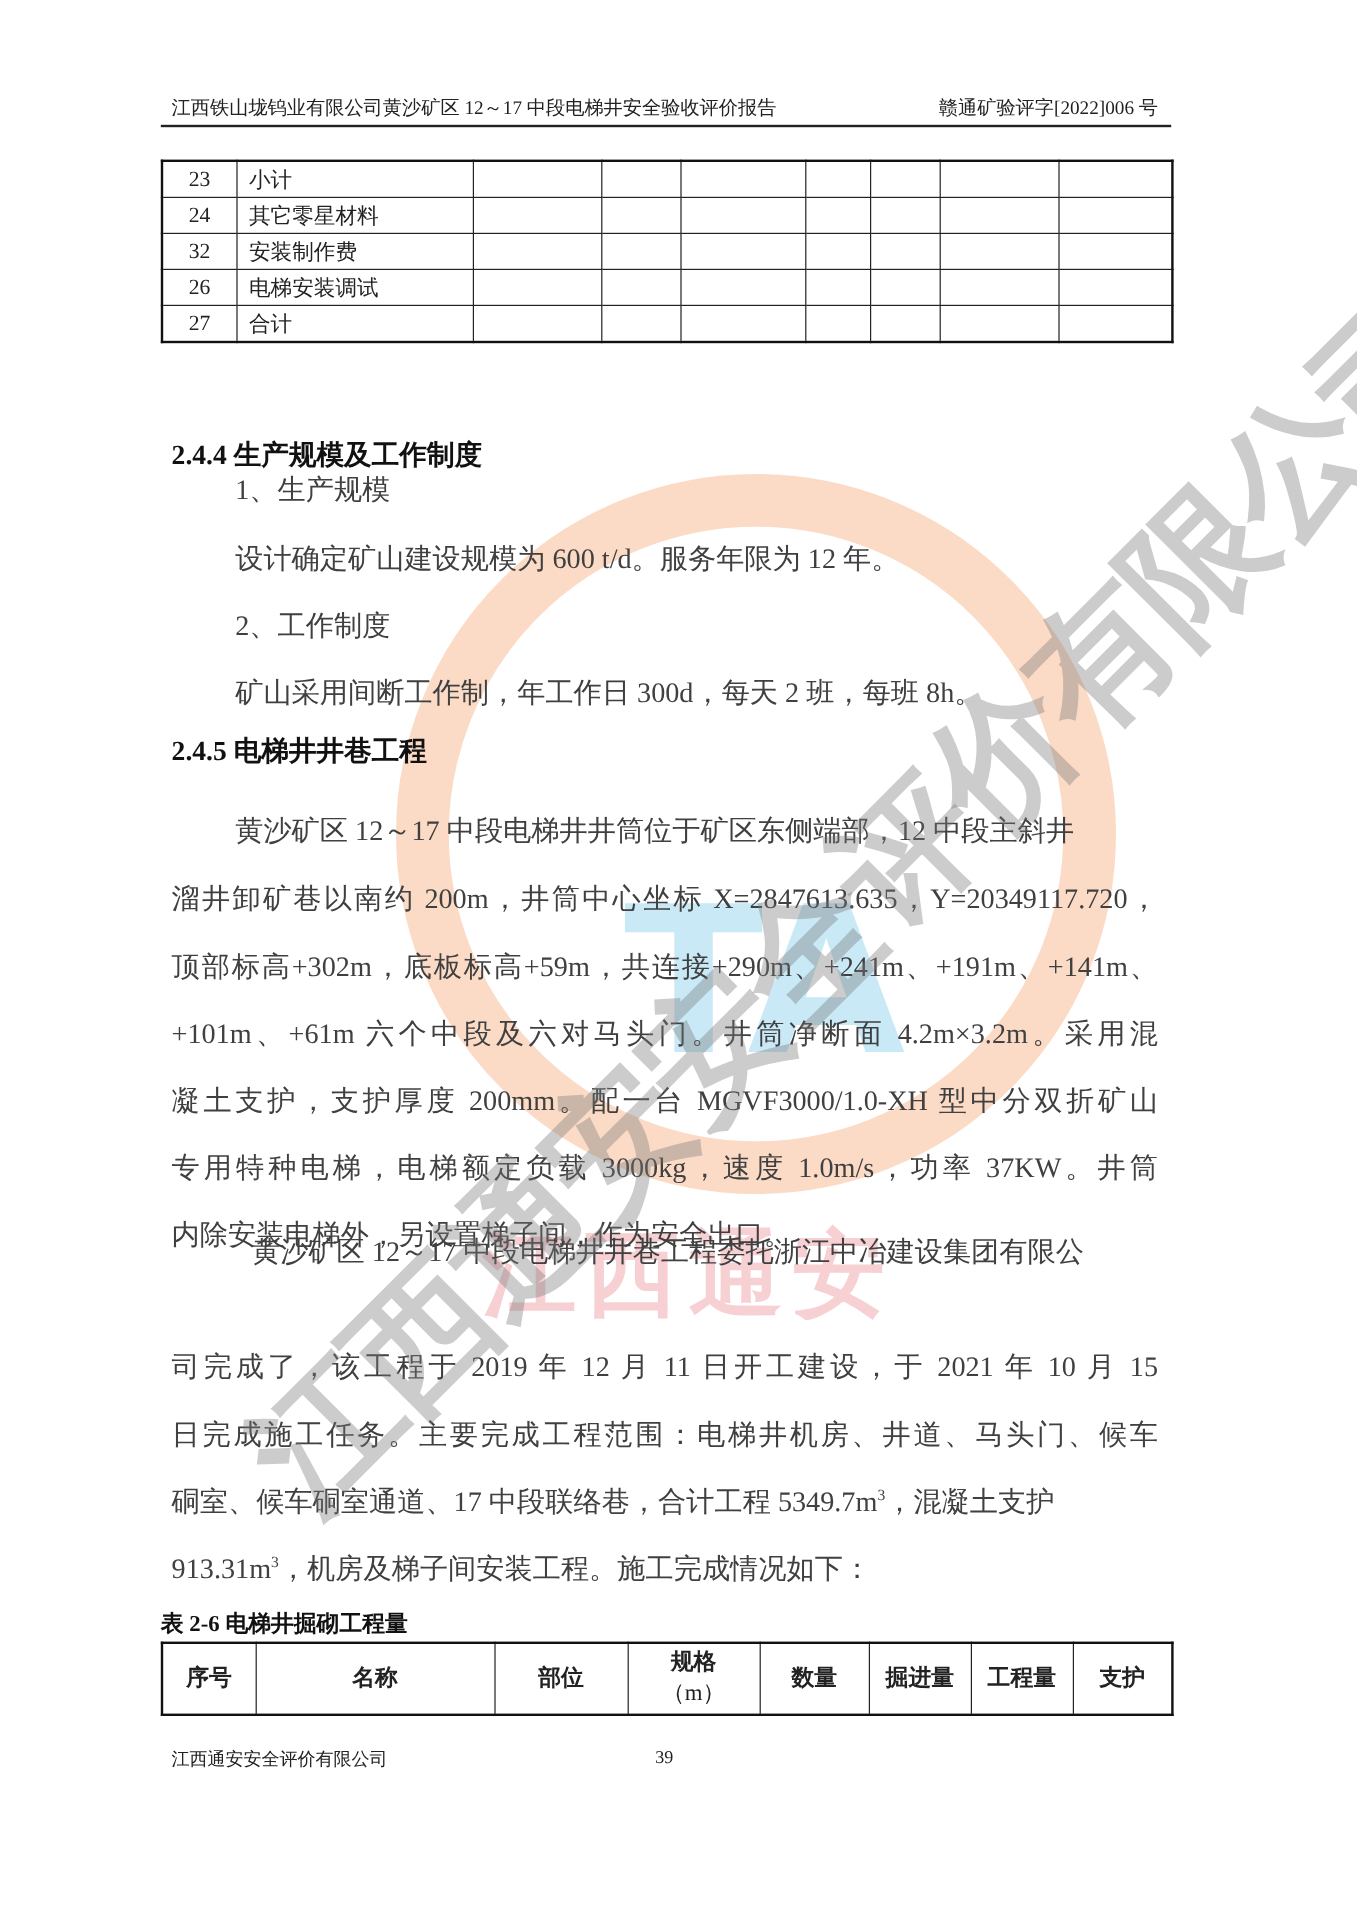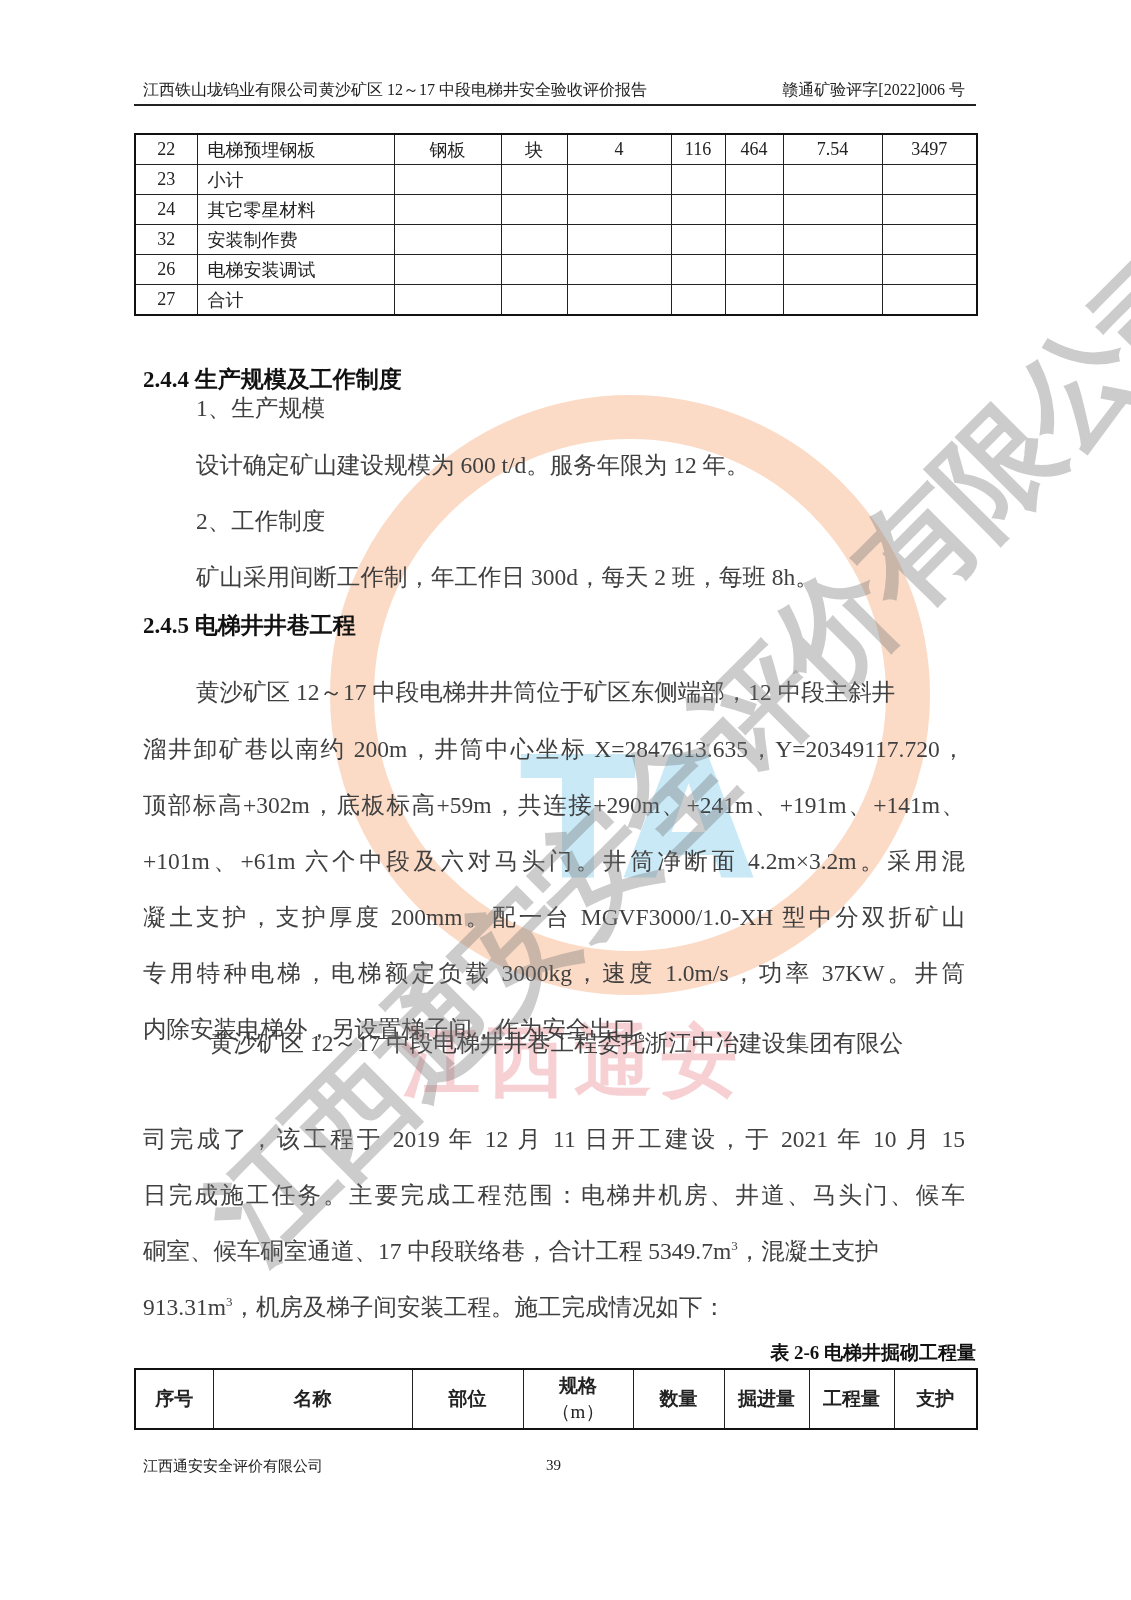--- a/index.html
+++ b/index.html
@@ -18,21 +18,21 @@
   #t1 { left: 134px; top: 133px; width: 842px; }
   #t1 td { height: 29px; text-align: center; }
   #t1 td.name { text-align: left; padding-left: 10px; }
   #t1 { border: 2px solid #111; }
 
   .h2 { position: absolute; left: 143px; font-weight: bold; font-size: 23px; color: #111; }
   .p { position: absolute; font-size: 23.5px; color: #404040; white-space: nowrap; }
   .p.justify { left: 143px; width: 822px; text-align: justify; text-align-last: justify; }
   sup { font-size: 13px; vertical-align: 9px; line-height: 0; }
 
-  .caption { position: absolute; left: 134px; width: 842px; top: 1340px; text-align: right;
+  .caption { position: absolute; left: 134px; width: 842px; top: 1340px; text-align: left;
              font-size: 19px; font-weight: bold; }
   #t2 { left: 134px; top: 1368px; width: 842px; border: 2px solid #111; }
   #t2 th { height: 58px; font-weight: bold; font-size: 19px; text-align: center; line-height: 26px; }
 
   .footer { position: absolute; top: 1457px; font-size: 15px; color: #222; }
 
   
   .wm { position: absolute; pointer-events: none; }
   .wm-circle { left: 330px; top: 395px; width: 600px; height: 600px; border-radius: 50%;
                border: 44px solid rgba(246, 170, 120, 0.42); box-sizing: border-box; }
@@ -63,31 +63,20 @@
       <col style="width:197px">
       <col style="width:107px">
       <col style="width:66px">
     <col style="width:104px">
       <col style="width:54px">
       <col style="width:58px">
       <col style="width:99px">
       <col style="width:95px">
   </colgroup>
   <tbody>
-    <tr>
-      <td>22</td>
-      <td class="name">电梯预埋钢板</td>
-      <td>钢板</td>
-      <td>块</td>
-      <td>4</td>
-      <td>116</td>
-      <td>464</td>
-      <td>7.54</td>
-      <td>3497</td>
-    </tr>
     <tr>
       <td>23</td>
       <td class="name">小计</td>
       <td></td>
         <td></td>
       <td></td>
         <td></td>
       <td></td>
         <td></td>
       <td></td>

